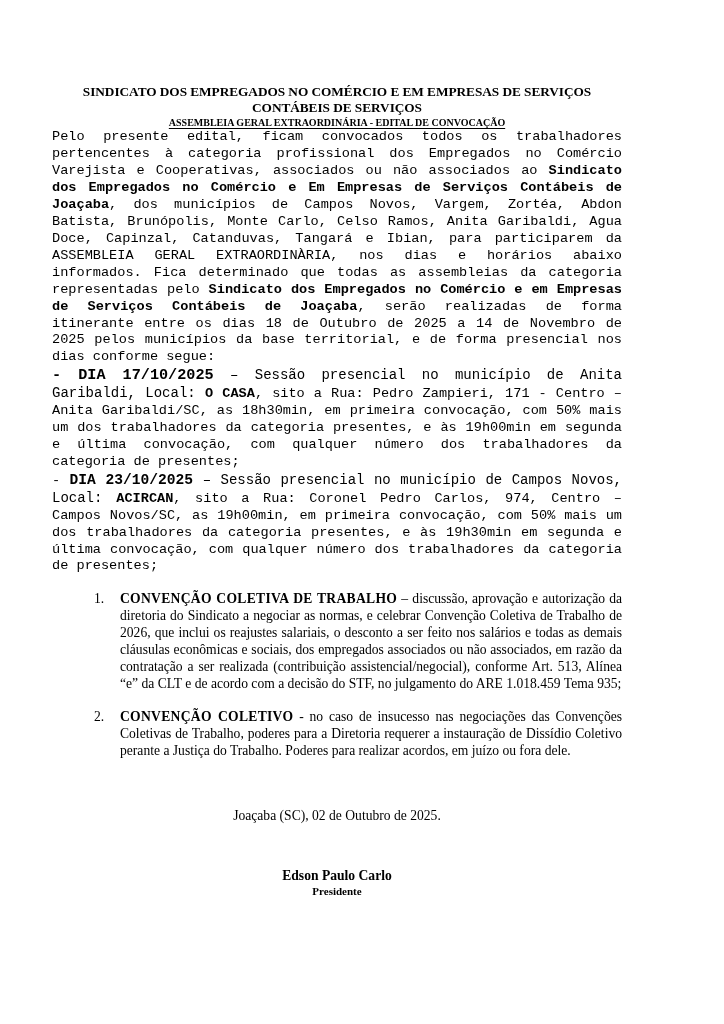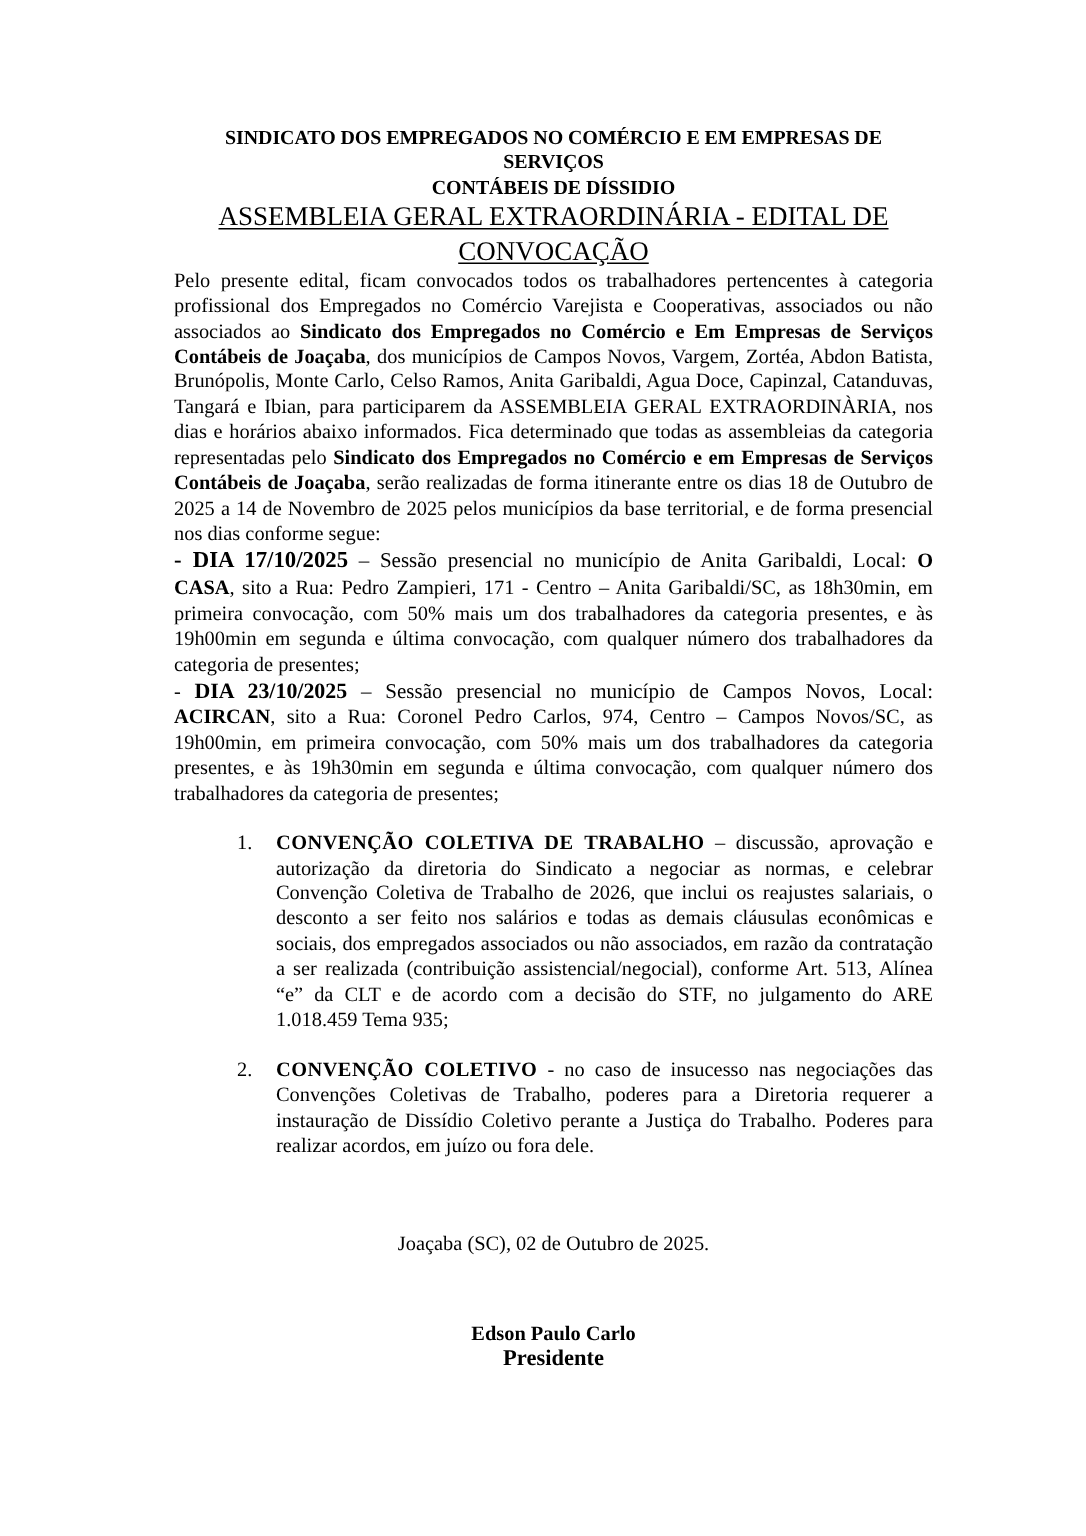--- a/index.html
+++ b/index.html
@@ -14,47 +14,48 @@
     overflow: hidden;
     font-family: "Liberation Serif", "DejaVu Serif", serif;
     color: #000000;
   }
   #page {
     position: relative;
     width: 724px;
     height: 1024px;
     background: #ffffff;
     box-sizing: border-box;
-    padding: 84px 102px 0 116px;
+    padding: 84px 102px 0 52px;
   }
   .doc-body {
     font-size: 13.6px;
     line-height: 1.245;
     text-align: justify;
     text-justify: inter-word;
   }
   .title-line {
     text-align: center;
     font-weight: bold;
     font-size: 13.3px;
     line-height: 1.23;
     letter-spacing: -0.05px;
   }
   .title-underline {
     text-align: center;
-    font-weight: normal;
-    font-size: 18px;
+    font-weight: bold;
+    font-size: 10px;
     line-height: 1.27;
     text-decoration: underline;
     text-underline-offset: 1.5px;
   }
   p.para {
     margin: 0;
     text-align: justify;
     text-justify: inter-word;
+    font-family: Liberation Mono, monospace;
   }
   .bold { font-weight: bold; }
   .big-date {
     font-weight: bold;
     font-size: 15.2px;
   }
   .small-run {
     font-size: 14px;
   }
   ol.ordem {
@@ -94,33 +95,33 @@
   }
   .sig-name {
     text-align: center;
     font-weight: bold;
     font-size: 13.6px;
     line-height: 1.3;
   }
   .sig-role {
     text-align: center;
     font-weight: bold;
-    font-size: 15px;
+    font-size: 11px;
     line-height: 1.3;
   }
 </style>
 </head>
 <body>
 
 <div id="page">
 
   <div class="doc-body">
 
     <div class="title-line">SINDICATO DOS EMPREGADOS NO COMÉRCIO E EM EMPRESAS DE SERVIÇOS</div>
-    <div class="title-line">CONTÁBEIS DE DÍSSIDIO</div>
+    <div class="title-line">CONTÁBEIS DE SERVIÇOS</div>
     <div class="title-underline">ASSEMBLEIA GERAL EXTRAORDINÁRIA - EDITAL DE CONVOCAÇÃO</div>
 
     <p class="para"><span>Pelo presente edital, ficam convocados todos os trabalhadores pertencentes à categoria profissional dos Empregados no Comércio Varejista e Cooperativas, associados ou não associados ao </span><span class="bold">Sindicato dos Empregados no Comércio e Em Empresas de Serviços Contábeis de Joaçaba</span><span>, dos municípios de Campos Novos, Vargem, Zortéa, Abdon Batista, Brunópolis, Monte Carlo, Celso Ramos, Anita Garibaldi, Agua Doce, Capinzal, Catanduvas, Tangará e Ibian,  para participarem da ASSEMBLEIA GERAL EXTRAORDINÀRIA, nos dias e horários abaixo informados. Fica determinado que todas as assembleias da categoria representadas pelo </span><span class="bold">Sindicato dos Empregados no Comércio e em Empresas de Serviços Contábeis de Joaçaba</span><span>, serão realizadas de forma itinerante entre os dias 18 de Outubro de 2025 a 14 de Novembro de 2025 pelos municípios da base territorial, e de forma presencial nos dias conforme segue:</span></p>
 
     <p class="para"><span class="big-date">- </span><span class="big-date">DIA 17/10/2025</span><span class="small-run"> – Sessão presencial no município de Anita Garibaldi, Local: </span><span class="bold">O CASA</span><span>, sito a Rua: Pedro Zampieri, 171 - Centro – Anita Garibaldi/SC, as 18h30min, em primeira convocação, com 50% mais um dos trabalhadores da categoria presentes, e às 19h00min em segunda e última convocação, com qualquer número dos trabalhadores da categoria de presentes;</span></p>
 
     <p class="para"><span>- </span><span class="bold" style="font-size:14.6px">DIA 23/10/2025</span><span class="small-run"> – Sessão presencial no município de Campos Novos, Local: </span><span class="bold">ACIRCAN</span><span>, sito a Rua: Coronel Pedro Carlos, 974, Centro – Campos Novos/SC, as 19h00min, em primeira convocação, com 50% mais um dos trabalhadores da categoria presentes, e às 19h30min em segunda e última convocação, com qualquer número dos trabalhadores da categoria de presentes;</span></p>
 
 
     <div class="spacer-16"></div>

